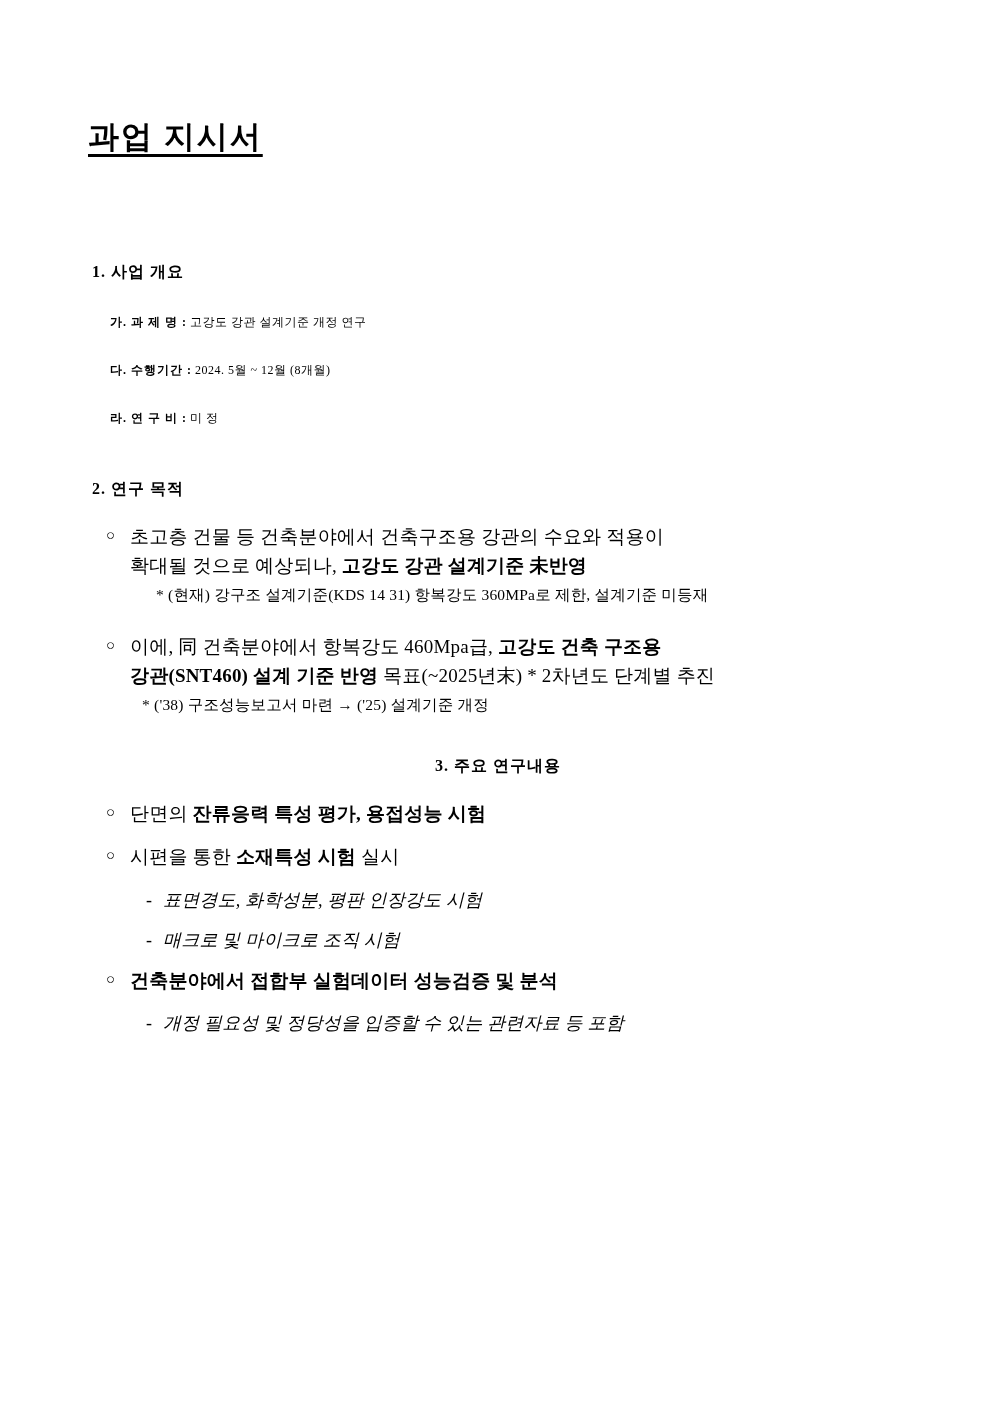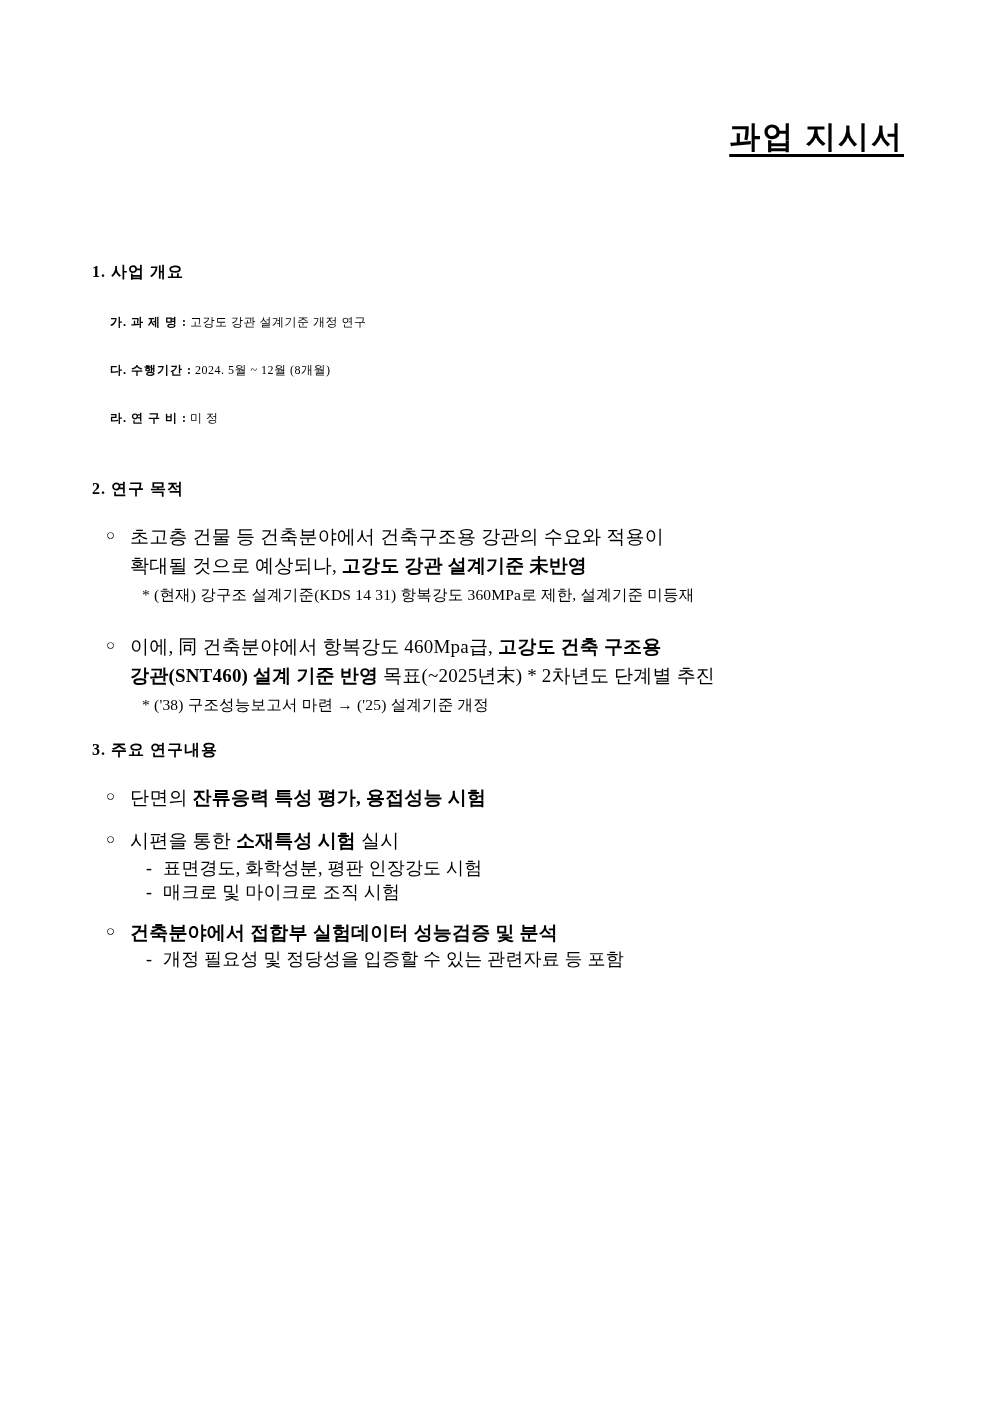--- a/index.html
+++ b/index.html
@@ -16,39 +16,39 @@
     overflow: hidden;
   }
   .page {
     position: relative;
     width: 992px;
     height: 1403px;
     box-sizing: border-box;
     padding: 0 88px;
   }
   .doc-title {
-    text-align: right;
+    text-align: left;
     font-size: 31px;
     font-weight: bold;
     letter-spacing: 2px;
     text-decoration: underline;
     text-underline-offset: 7px;
     margin-top: 116px;
     margin-bottom: 16px;
   }
 
   .section-head {
     font-size: 16px;
     font-weight: bold;
     letter-spacing: 1px;
     margin-left: 4px;
   }
   .sec1 { margin-top: 104px; }
   .sec2 { margin-top: 52px; }
-  .sec3 { margin-top: 24px; }
+  .sec3 { margin-top: 40px; text-align: center; }
 
   .item-row {
     display: block;
     font-size: 12px;
     margin-left: 22px;
     margin-top: 31px;
     white-space: nowrap;
   }
   .item-label {
     font-weight: bold;
@@ -77,33 +77,34 @@
   }
   .bullet .btext {
     flex: 1 1 auto;
     letter-spacing: 0.2px;
   }
   .b {
     font-weight: bold;
   }
   .note {
     font-size: 15.5px;
-    margin-left: 36px;
+    margin-left: 50px;
     margin-top: 4px;
     letter-spacing: 0.2px;
     white-space: nowrap;
   }
   .note-indent {
     margin-left: 36px;
   }
   .sub {
     font-size: 18px;
     margin-left: 40px;
-    margin-top: 0;
+    margin-top: 16px;
     letter-spacing: 0.2px;
+    font-style: italic;
   }
   .sub .dash {
     display: inline-block;
     width: 17px;
   }
   .tight { margin-top: 14px; }
   .gap-lg { margin-top: 26px; }
 </style>
 </head>
 <body>

